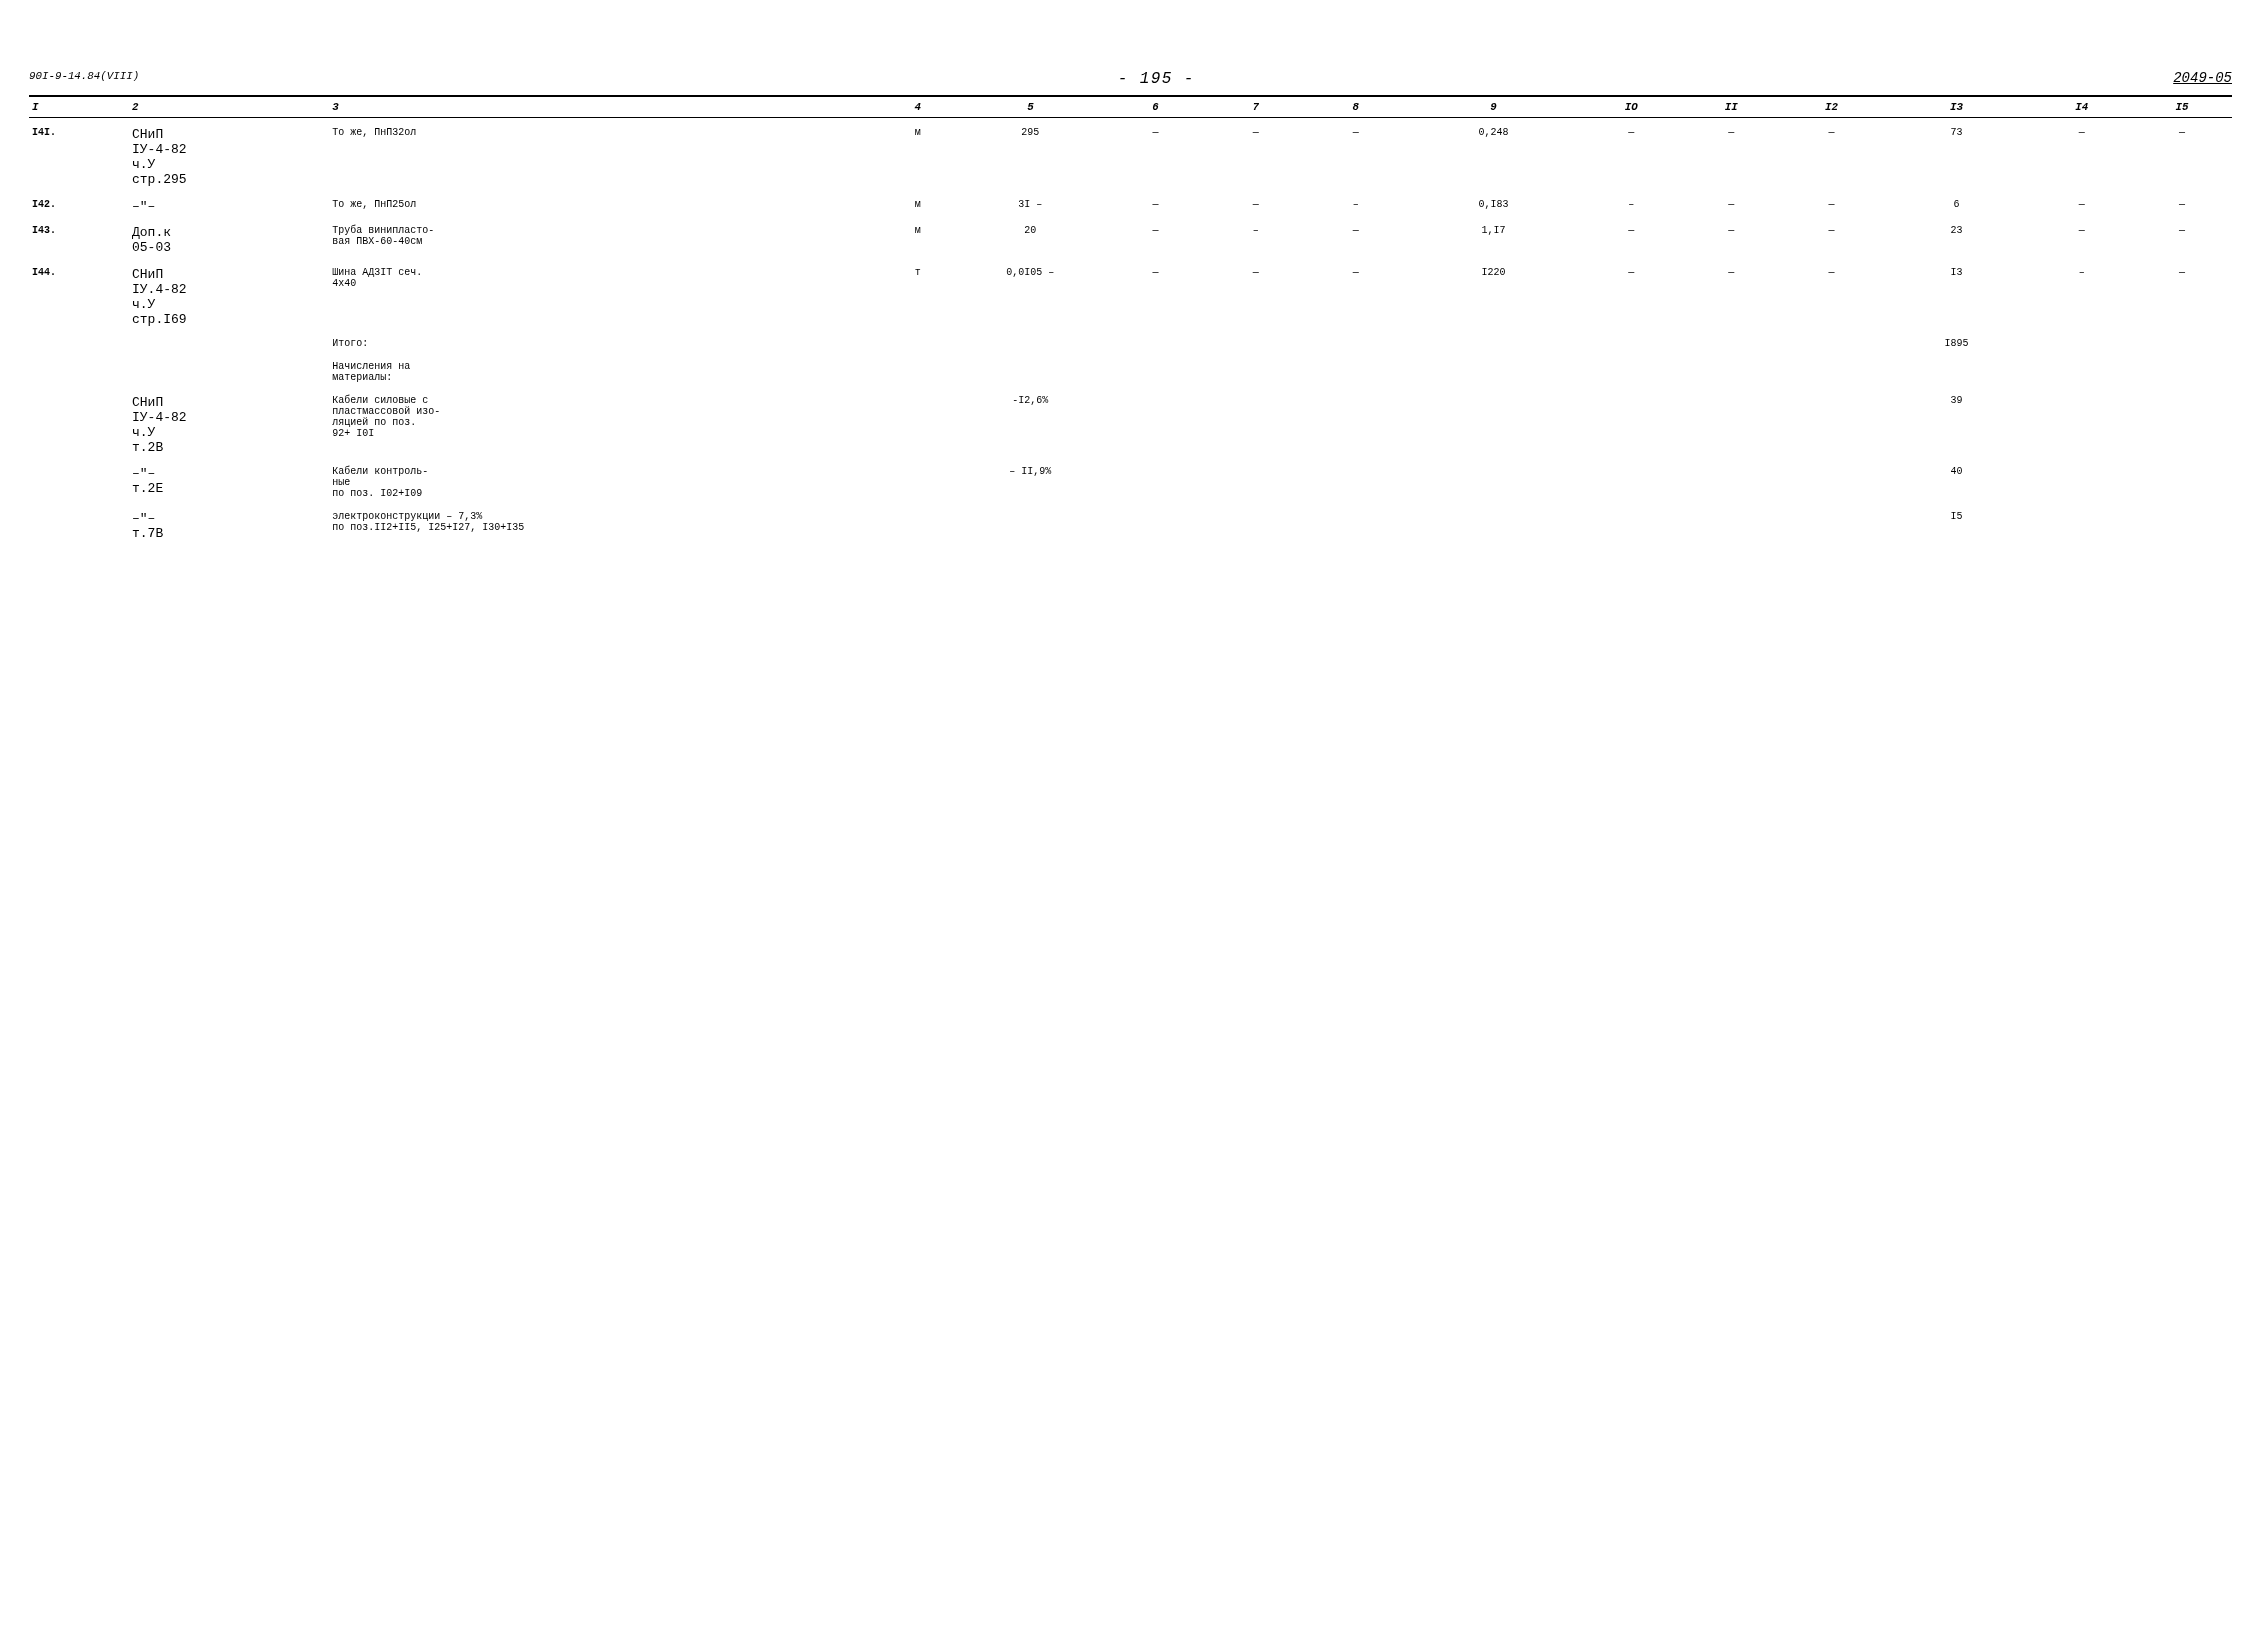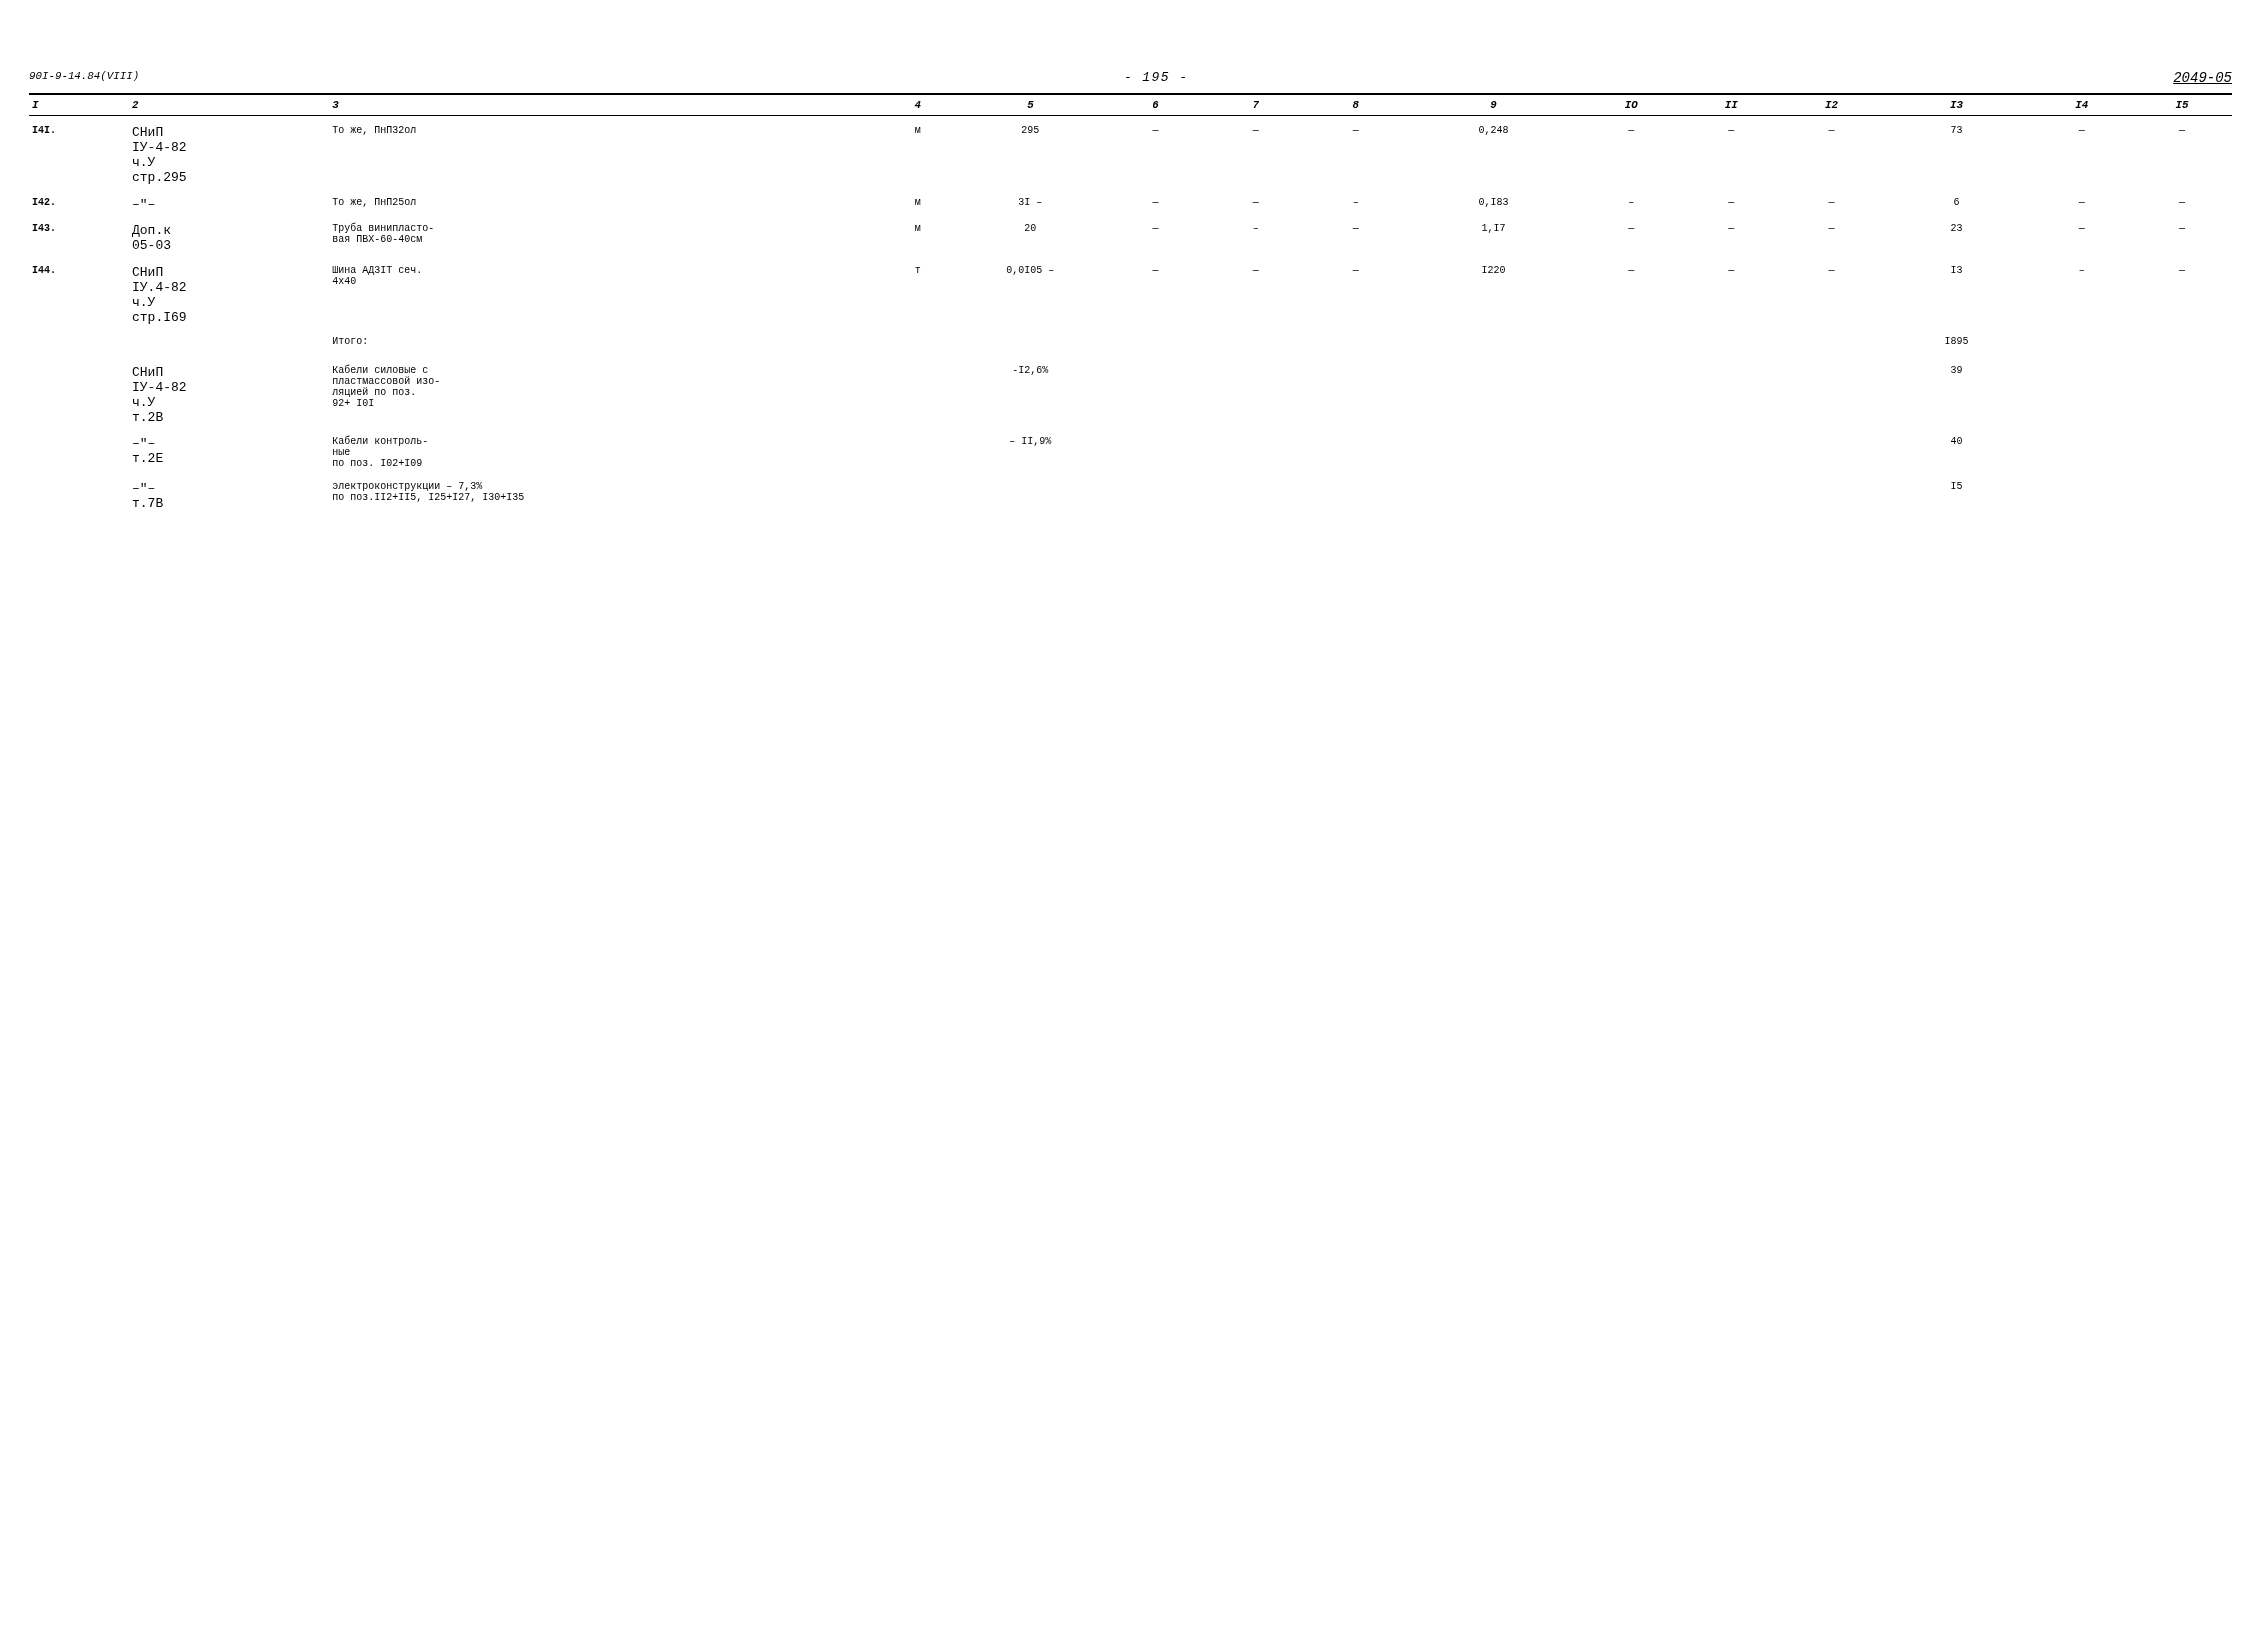--- a/index.html
+++ b/index.html
@@ -15,21 +15,21 @@
       justify-content: space-between;
       align-items: flex-start;
       margin-bottom: 7.2px;
       margin-top: 48px;
     }
     .header-left {
       font-size: 10.8px;
       font-style: italic;
     }
     .header-center {
-      font-size: 13px;
+      font-size: 16px;
       font-style: italic;
       letter-spacing: 1.4px;
     }
     .header-right {
       font-size: 14px;
       font-style: italic;
       text-decoration: underline;
     }
     .divider {
       border: none;
@@ -219,20 +219,26 @@
       <td class="col-12"></td>
       <td class="col-13">I895</td>
       <td class="col-14"></td>
       <td class="col-15"></td>
     </tr>
 
     <tr class="spacer-row">
         <td colspan="15"></td>
       </tr>
 
+    <tr>
+      <td class="col-1"></td>
+      <td class="col-2"></td>
+      <td class="col-3">Начисления на<br>материалы:</td>
+      <td colspan="12"></td>
+    </tr>
 
     <tr class="spacer-row">
         <td colspan="15"></td>
       </tr>
 
     <tr>
       <td class="col-1"></td>
       <td class="col-2">
         <span class="ref-small">СНиП<br>IУ-4-82<br>ч.У<br>т.2В</span>
       </td>

